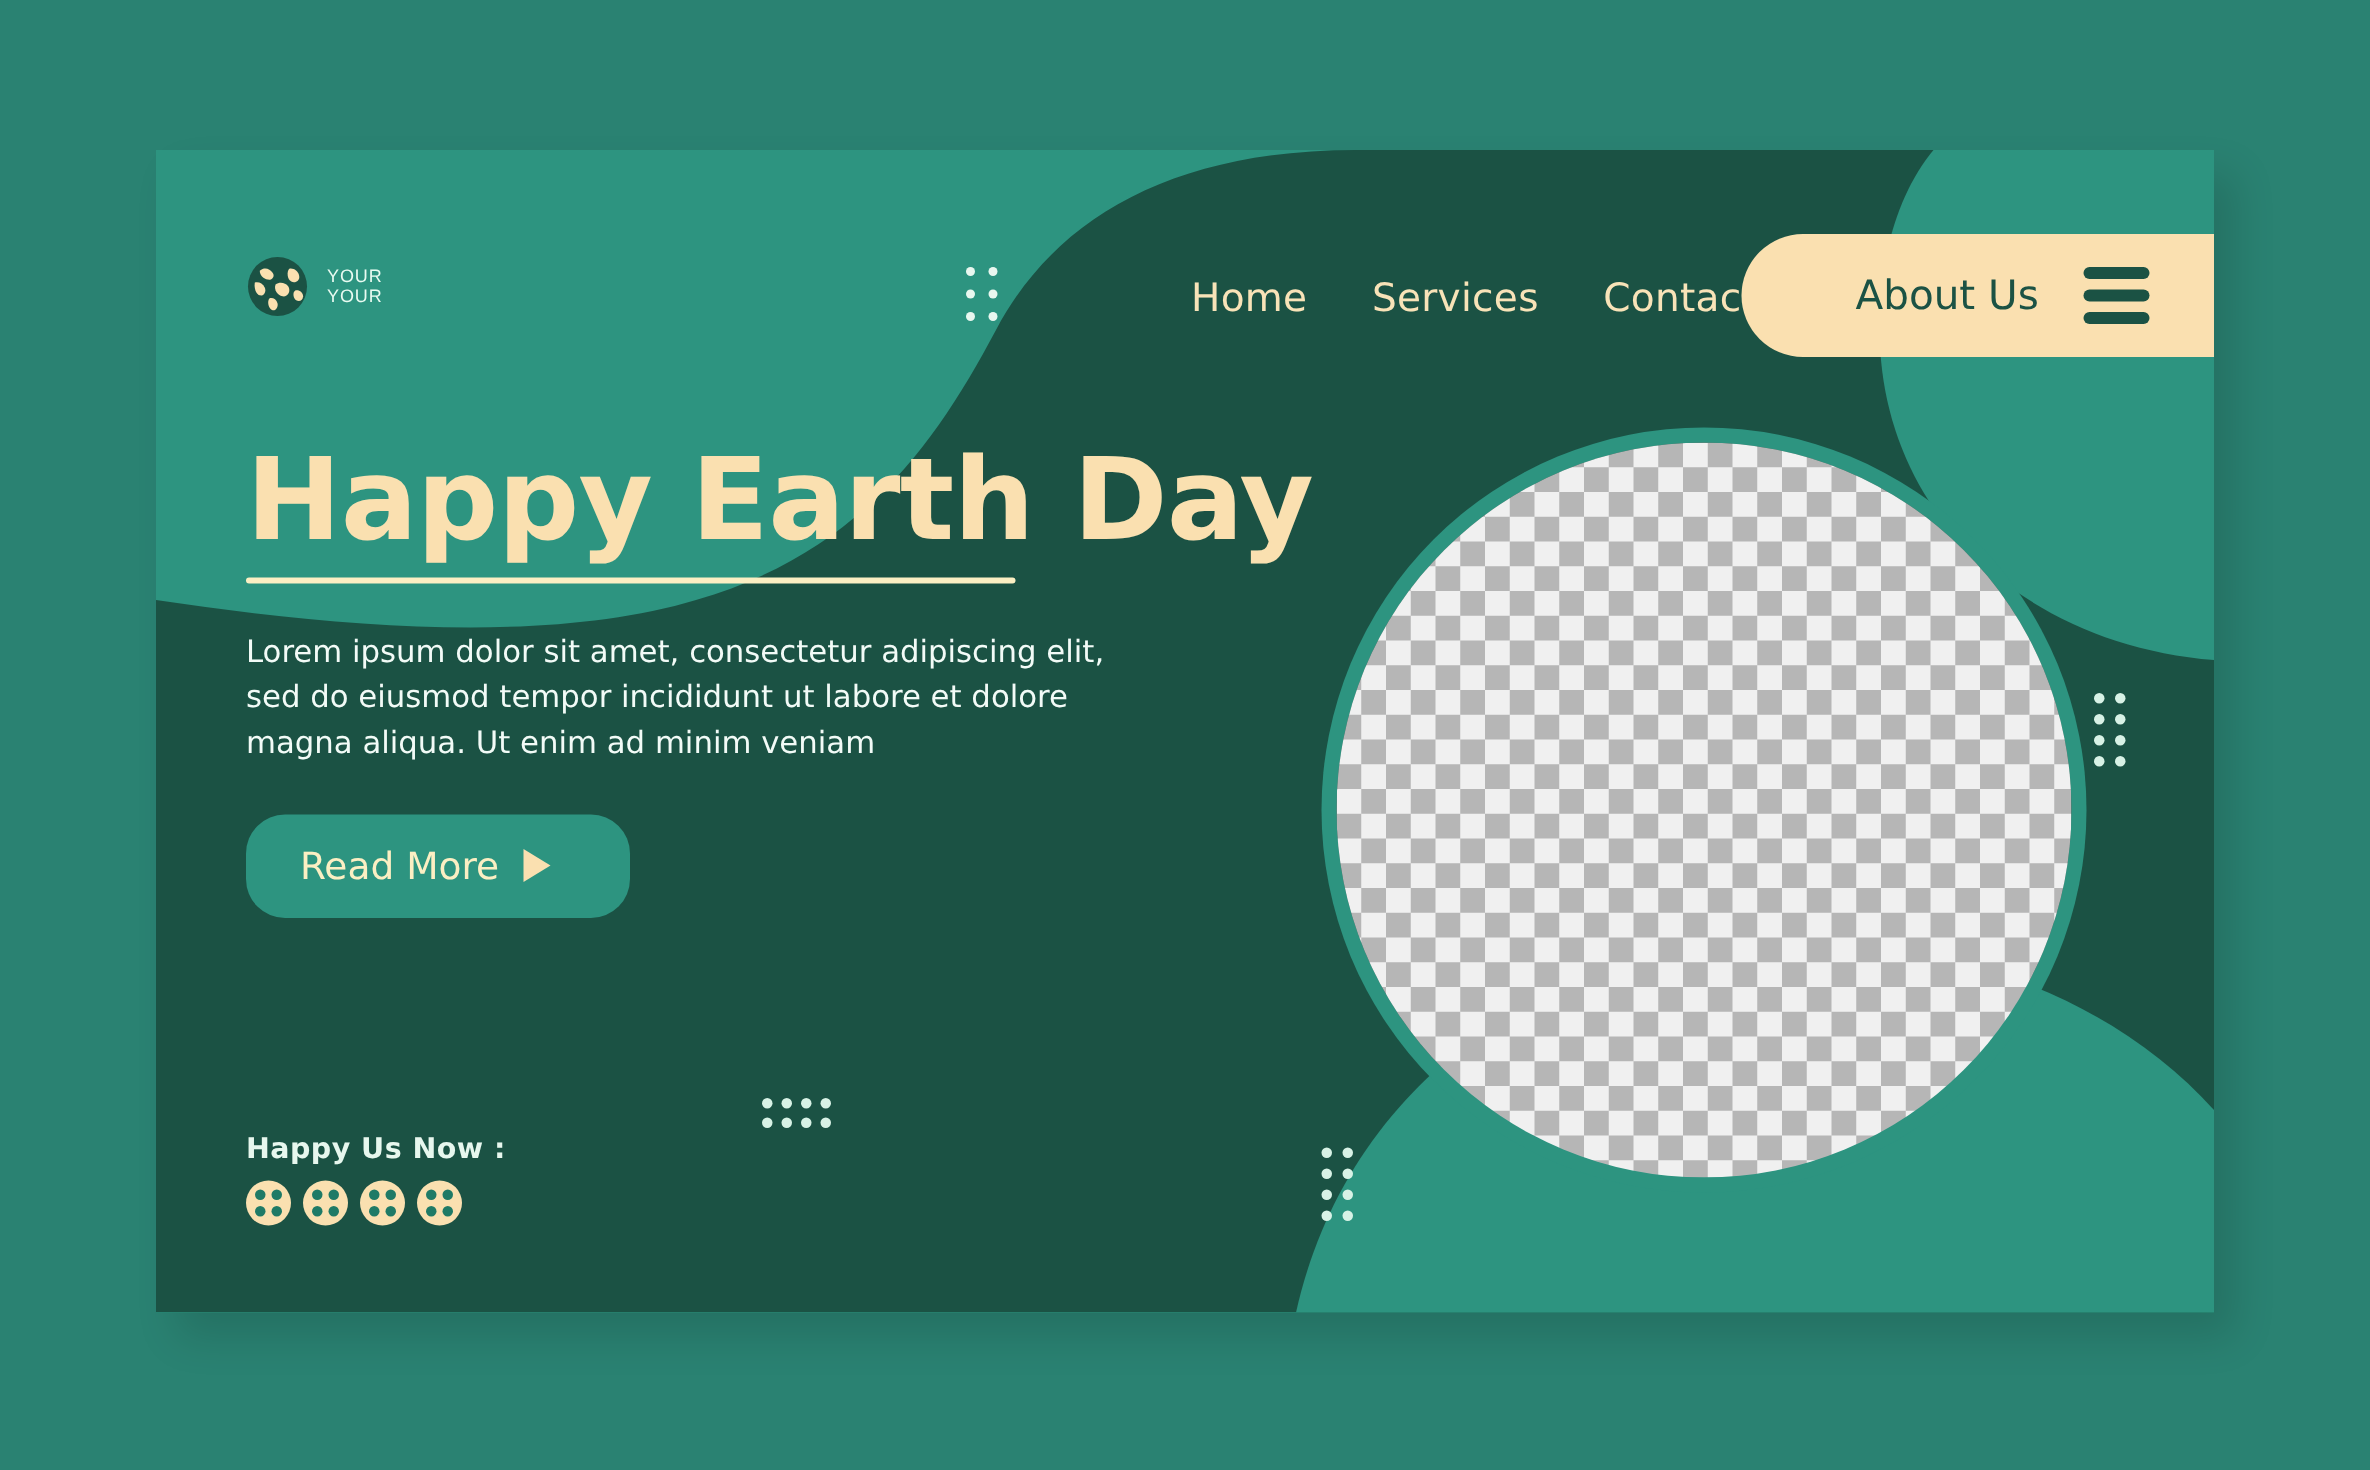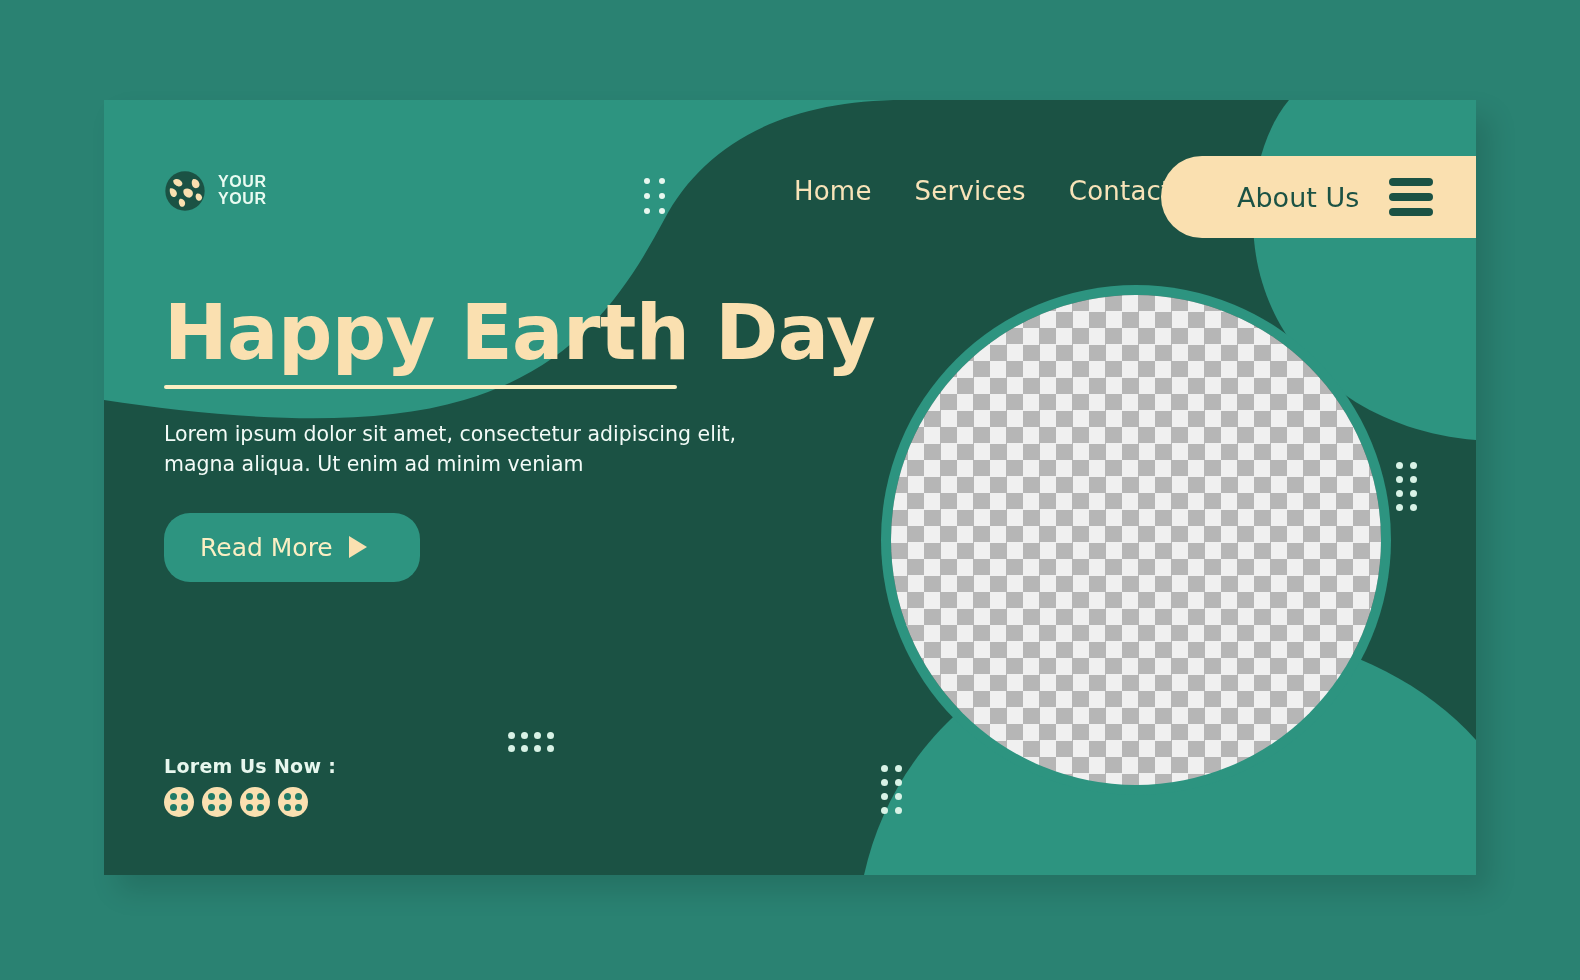--- a/index.html
+++ b/index.html
@@ -57,42 +57,42 @@
     position: absolute;
     left: 60px;
     top: 70px;
     display: flex;
     align-items: center;
     gap: 12px;
   }
   #brand-globe { width: 42px; height: 42px; display: block; }
   #brand-text {
     color: #e9fbf1;
-    font-size: 16px;
-    font-weight: bold;
+    font-size: 12px;
+    font-weight: normal;
     line-height: 1.05;
     letter-spacing: 0.6px;
   }
   #brand-text div { display: block; }
 
   .dotgrid { position: absolute; }
   .dotgrid .dot {
     position: absolute;
     border-radius: 50%;
     background: #e8f7ef;
   }
 
   #nav-dots { left: 540px; top: 78px; width: 26px; height: 42px; }
 
   #navlinks {
     position: absolute;
     left: 690px;
-    top: 70px;
-    display: flex;
-    align-items: center;
+    top: 84px;
+    display: flex;
+    align-items: flex-start;
     gap: 43px;
     height: 42px;
   }
   .navlink {
     color: #f8e3b8;
     font-size: 26px;
     letter-spacing: 0.2px;
     white-space: nowrap;
     cursor: pointer;
     font-family: "DejaVu Sans", sans-serif;
@@ -319,31 +319,32 @@
         </span>
       </div>
     </div>
 
     <div id="hero">
       <h1 id="headline">Happy Earth Day</h1>
       <div id="rule"></div>
 
       <div id="body-copy">
         <div>Lorem ipsum dolor sit amet, consectetur adipiscing elit,</div>
+        <div>sed do eiusmod tempor incididunt ut labore et dolore</div>
         <div>magna aliqua. Ut enim ad minim veniam</div>
       </div>
 
       <div id="read-more">
         <span id="read-more-label">Read More</span>
         <span id="play-icon"></span>
       </div>
     </div>
 
     <div id="follow">
-      <div id="follow-label">Lorem Us Now :</div>
+      <div id="follow-label">Happy Us Now :</div>
       <div id="social-row">
         <span class="social">
           <i></i>
             <i></i>
             <i></i>
             <i></i>
         </span>
         <span class="social">
           <i></i>
             <i></i>

